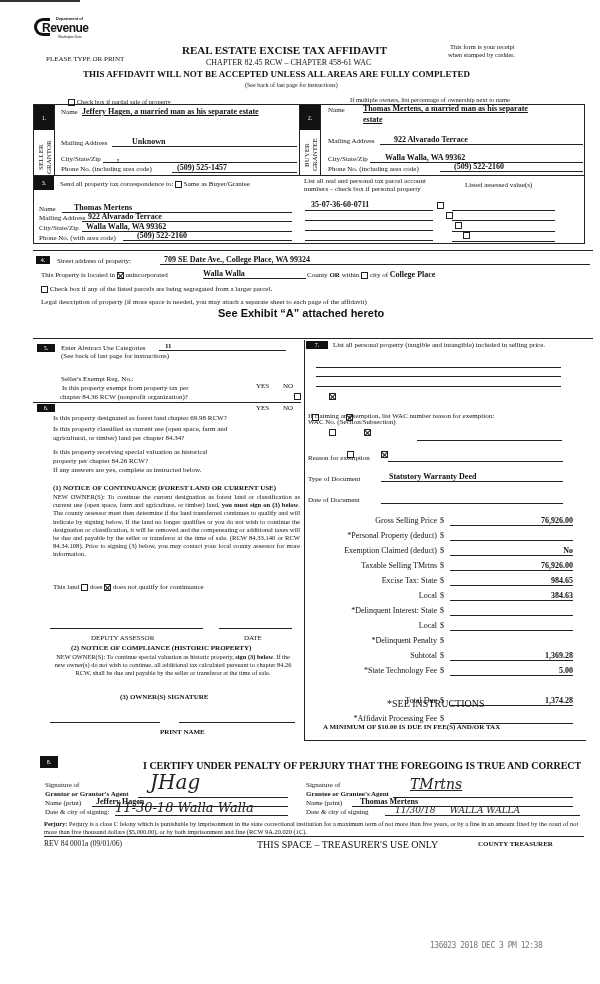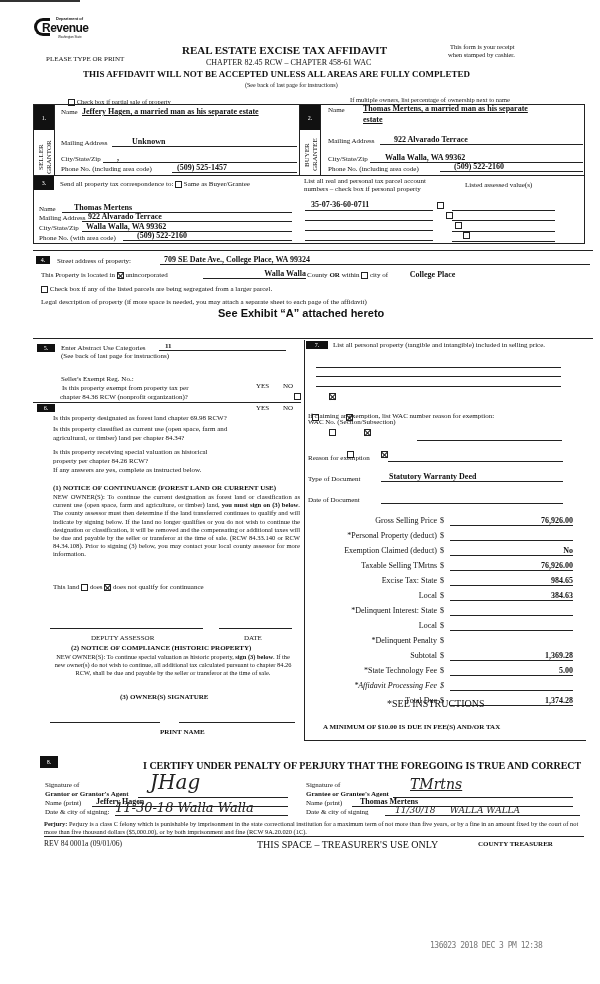--- a/index.html
+++ b/index.html
@@ -131,28 +131,28 @@
 
 <div class="abs secnum" style="left:36px;top:256px;width:14px;height:8px;">4.</div>
 <div class="abs label" style="left:57px;top:257px;">Street address of property:</div>
 <div class="abs val ul" style="left:160px;top:255px;width:430px;padding-left:4px;">709 SE Date Ave., College Place, WA  99324</div>
 
 <div class="abs label" style="left:41px;top:271px;white-space:nowrap;">
   <span>This Property is located in</span>
   <span class="cb x"></span>
   <span>unincorporated</span>
 </div>
-<div class="abs val ul" style="left:203px;top:269px;width:103px;text-align:right;">Walla Walla</div>
+<div class="abs val ul" style="left:203px;top:269px;width:103px;text-align:left;">Walla Walla</div>
 <div class="abs label" style="left:307px;top:270px;white-space:nowrap;">
   <span>County</span>
   <b>OR</b>
   <span>within</span>
   <span class="cb"></span>
   <span>city of</span>
-  <b style="font-size:8px;margin-left:20px;">College Place</b>
+  <b style="font-size:8px;">College Place</b>
 </div>
 
 <div class="abs label" style="left:41px;top:285px;">
   <span class="cb"></span>
   <span>Check box if any of the listed parcels are being segregated from a larger parcel.</span>
 </div>
 <div class="abs label" style="left:41px;top:298px;">Legal description of property (if more space is needed, you may attach a separate sheet to each page of the affidavit)</div>
 <div class="abs b" style="left:218px;top:307px;font-size:11px;font-family:'Liberation Sans',sans-serif;">See Exhibit “A” attached hereto</div>
 
 <div class="line" style="left:33px;top:338px;width:560px;"></div>
@@ -286,21 +286,21 @@
 <div class="fin-row" style="top:651px;">
     <span class="lbl">Subtotal</span>
     <span class="dol">$</span>
     <span class="amt">1,369.28</span>
   </div>
 <div class="fin-row" style="top:666px;">
     <span class="lbl">*State Technology Fee</span>
     <span class="dol">$</span>
     <span class="amt">5.00</span>
   </div>
-<div class="fin-row" style="top:681px;font-style:italic;">
+<div class="fin-row" style="top:714px;">
     <span class="lbl">*Affidavit Processing Fee</span>
     <span class="dol">$</span>
     <span class="amt"></span>
   </div>
 <div class="fin-row" style="top:696px;">
     <span class="lbl">Total Due</span>
     <span class="dol">$</span>
     <span class="amt">1,374.28</span>
   </div>
 

